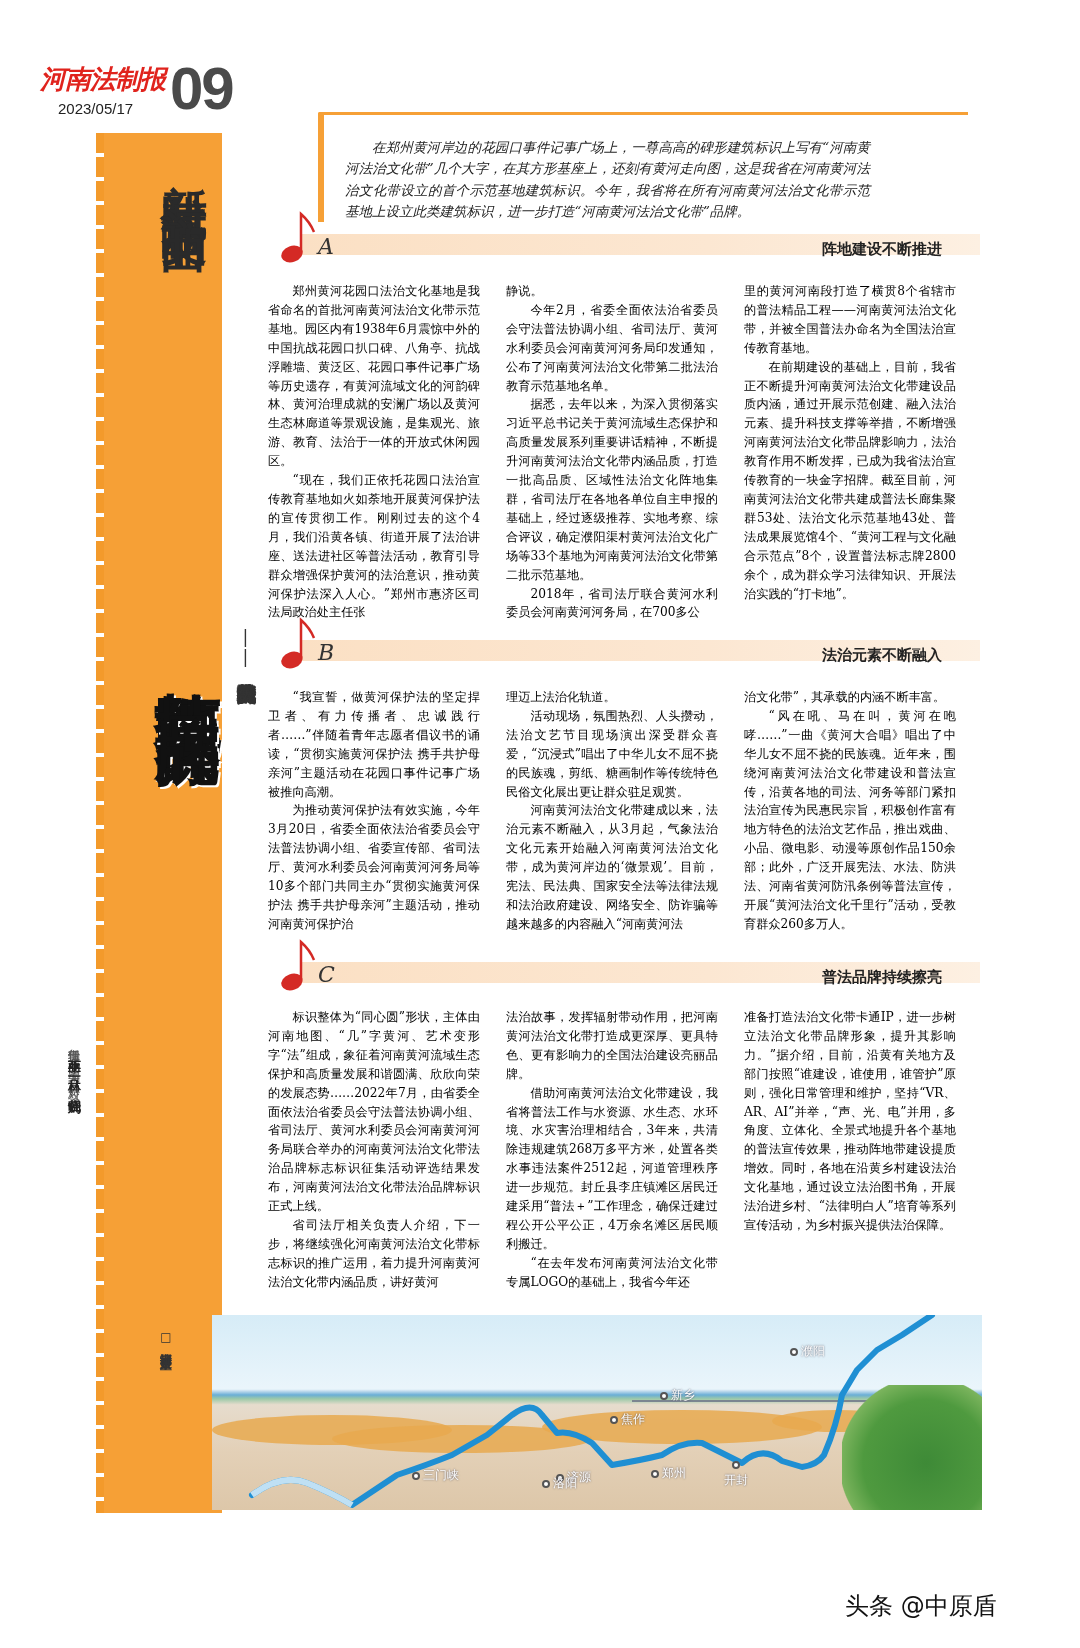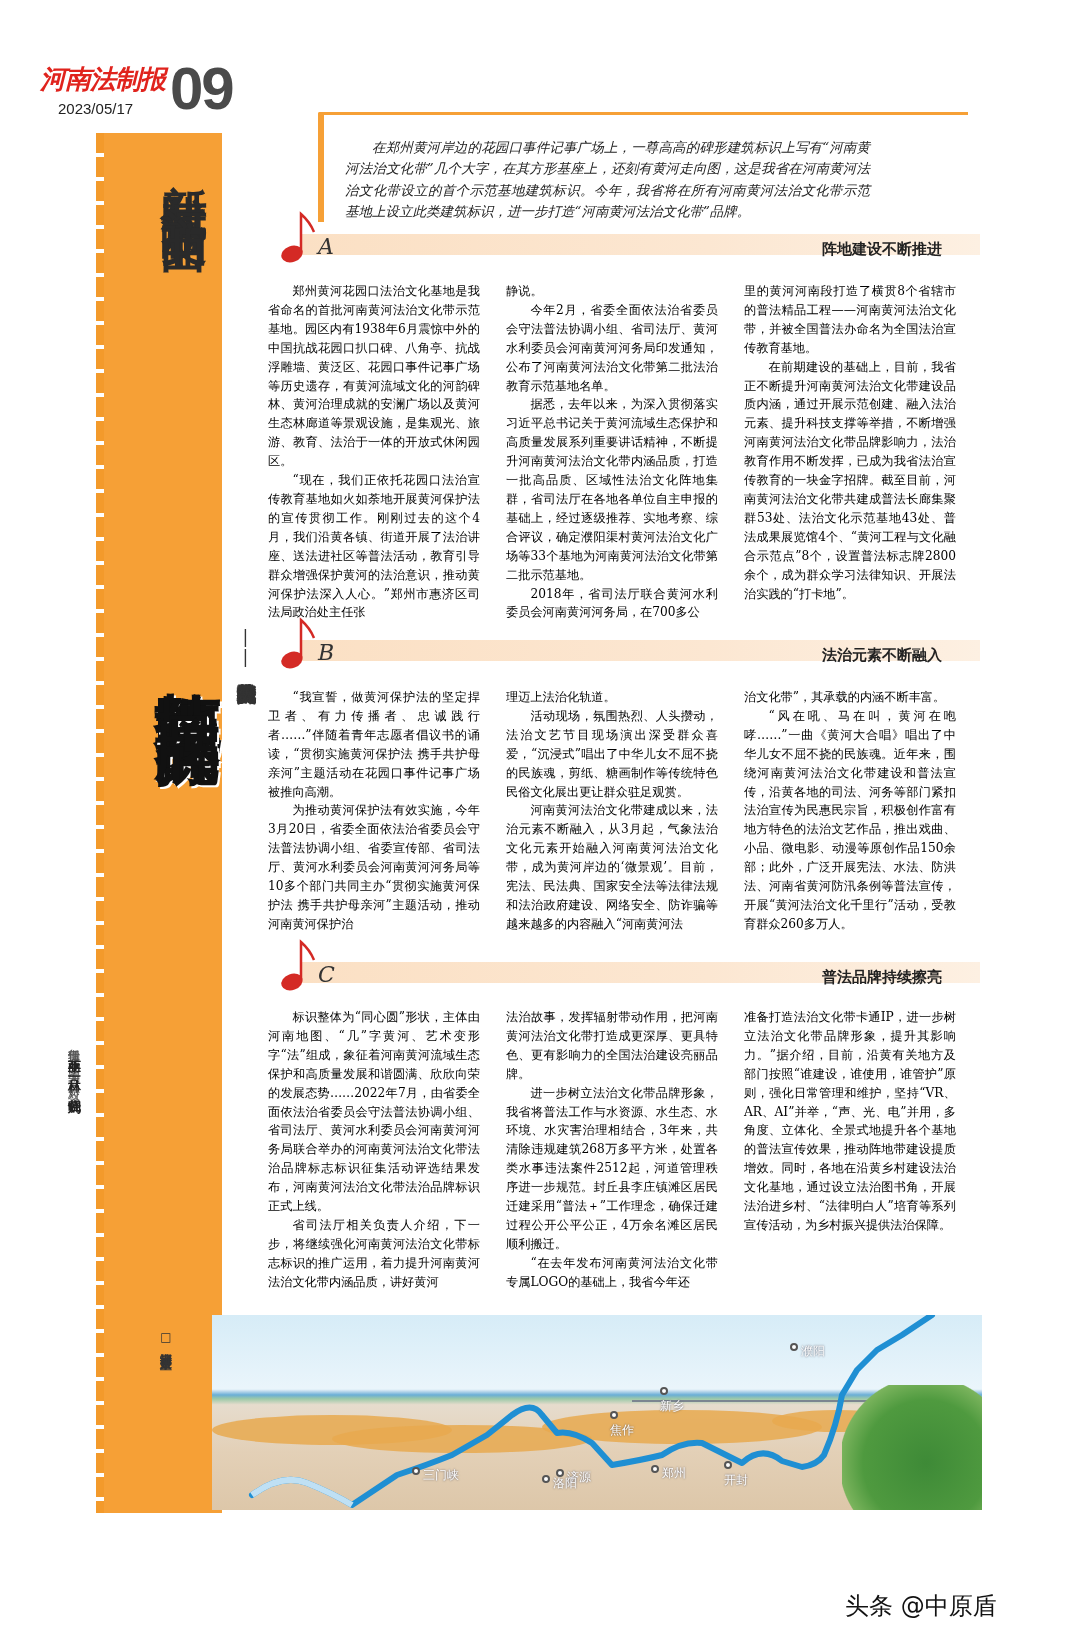--- a/index.html
+++ b/index.html
@@ -43,21 +43,21 @@
   .col p { text-indent: 2em; }
   .col p.cont { text-indent: 0; }
 
   
   .photo { position: absolute; left: 212px; top: 1315px; width: 770px; height: 195px; overflow: hidden;
     background: linear-gradient(to bottom, #d6ecf7 0%, #eaf5fb 38%, #c2dcee 39%, #6aaed6 41%, #9cc9a8 43%, #e6dccd 46%, #e3d0b7 70%, #ddc7a9 100%); }
   .photo .sand { position:absolute; border-radius: 50%; background:#e8a94f; opacity:.85; }
   .photo .trees { position:absolute; right:0; top:70px; width:140px; height:130px; background: radial-gradient(circle at 60% 60%, #3e8a37 0, #4f9a3f 55%, #7bb45d 75%, transparent 76%); }
   .photo .bridge { position:absolute; left:420px; top:85px; width:320px; height:4px; border-top: 2px solid #7b8590; }
   .photo svg { position:absolute; left:0; top:0; }
-  .city { position: absolute; font-family: "DejaVu Sans", sans-serif; font-size: 12px; color: #fff; text-shadow: 0 0 2px #445; display:flex; align-items:flex-start; gap:3px; }
+  .city { position: absolute; font-family: "DejaVu Sans", sans-serif; font-size: 12px; color: #fff; text-shadow: 0 0 2px #445; display:flex; align-items:center; gap:3px; }
   .city .dot { width:8px; height:8px; border:2px solid #555; border-radius:50%; background:#fff; }
 
   .watermark { position: absolute; left: 845px; top: 1590px; font-family: "DejaVu Sans", sans-serif; font-size: 24px; color: #111; }
 </style>
 </head>
 <body>
 
 <div class="masthead">
   <div class="brand">河南法制报</div>
   <div class="date">2023/05/17</div>
@@ -147,21 +147,21 @@
     </svg>
 </div>
 <span class="sec-letter" style="top:962px;">C</span>
 
 <div class="col" style="left:268px; top:1008px;">
   <p>标识整体为“同心圆”形状，主体由河南地图、“几”字黄河、艺术变形字“法”组成，象征着河南黄河流域生态保护和高质量发展和谐圆满、欣欣向荣的发展态势……2022年7月，由省委全面依法治省委员会守法普法协调小组、省司法厅、黄河水利委员会河南黄河河务局联合举办的河南黄河法治文化带法治品牌标志标识征集活动评选结果发布，河南黄河法治文化带法治品牌标识正式上线。</p>
   <p>省司法厅相关负责人介绍，下一步，将继续强化河南黄河法治文化带标志标识的推广运用，着力提升河南黄河法治文化带内涵品质，讲好黄河</p>
 </div>
 <div class="col" style="left:506px; top:1008px;">
   <p class="cont">法治故事，发挥辐射带动作用，把河南黄河法治文化带打造成更深厚、更具特色、更有影响力的全国法治建设亮丽品牌。</p>
-  <p>进一步树立法治文化带品牌形象，我省将普法工作与水资源、水生态、水环境、水灾害治理相结合，3年来，共清除违规建筑268万多平方米，处置各类水事违法案件2512起，河道管理秩序进一步规范。封丘县李庄镇滩区居民迁建采用“普法＋”工作理念，确保迁建过程公开公平公正，4万余名滩区居民顺利搬迁。</p>
+  <p>借助河南黄河法治文化带建设，我省将普法工作与水资源、水生态、水环境、水灾害治理相结合，3年来，共清除违规建筑268万多平方米，处置各类水事违法案件2512起，河道管理秩序进一步规范。封丘县李庄镇滩区居民迁建采用“普法＋”工作理念，确保迁建过程公开公平公正，4万余名滩区居民顺利搬迁。</p>
   <p>“在去年发布河南黄河法治文化带专属LOGO的基础上，我省今年还</p>
 </div>
 <div class="col" style="left:744px; top:1008px;">
   <p class="cont">准备打造法治文化带卡通IP，进一步树立法治文化带品牌形象，提升其影响力。”据介绍，目前，沿黄有关地方及部门按照“谁建设，谁使用，谁管护”原则，强化日常管理和维护，坚持“VR、AR、AI”并举，“声、光、电”并用，多角度、立体化、全景式地提升各个基地的普法宣传效果，推动阵地带建设提质增效。同时，各地在沿黄乡村建设法治文化基地，通过设立法治图书角，开展法治进乡村、“法律明白人”培育等系列宣传活动，为乡村振兴提供法治保障。</p>
 </div>
 
 <div class="photo">
   <div class="sand" style="left:0; top:100px; width:240px; height:30px;"></div>
   <div class="sand" style="left:120px; top:110px; width:260px; height:28px;"></div>
   <div class="sand" style="left:330px; top:95px; width:280px; height:34px;"></div>
@@ -169,25 +169,25 @@
   <div class="bridge"></div>
   <div class="trees"></div>
   <svg width="770" height="195" viewBox="0 0 770 195">
     <path d="M40 180 Q70 158 95 168 T140 190 L185 160 Q215 150 240 140 L275 120 L300 100 Q320 85 330 100 L345 118 Q360 115 380 128 L400 150 Q430 145 450 140 Q470 126 490 128 Q510 138 530 148 Q550 130 570 146 L590 152 Q605 150 612 140 Q625 110 630 80 L645 55 L665 35 L690 20 L720 0" stroke="#1f8fd3" stroke-width="6" fill="none" stroke-linejoin="round" stroke-linecap="round"></path>
     <path d="M40 180 Q70 158 95 168 T140 190" stroke="#bfe0f4" stroke-width="6" fill="none"></path>
   </svg>
   <div class="city" style="left:578px; top:28px;">
       <span class="dot"></span>
       <span>濮阳</span>
     </div>
-  <div class="city" style="left:448px; top:72px;flex-direction:column;">
+  <div class="city" style="left:448px; top:72px;">
       <span class="dot"></span>
       <span>新乡</span>
     </div>
-  <div class="city" style="left:398px; top:96px; flex-direction:column;">
+  <div class="city" style="left:398px; top:96px; flex-direction:row;">
       <span class="dot"></span>
       <span>焦作</span>
     </div>
   <div class="city" style="left:344px; top:118px;margin-top:36px;">
       <span class="dot"></span>
       <span>济源</span>
     </div>
   <div class="city" style="left:439px; top:150px;">
       <span class="dot"></span>
       <span>郑州</span>

